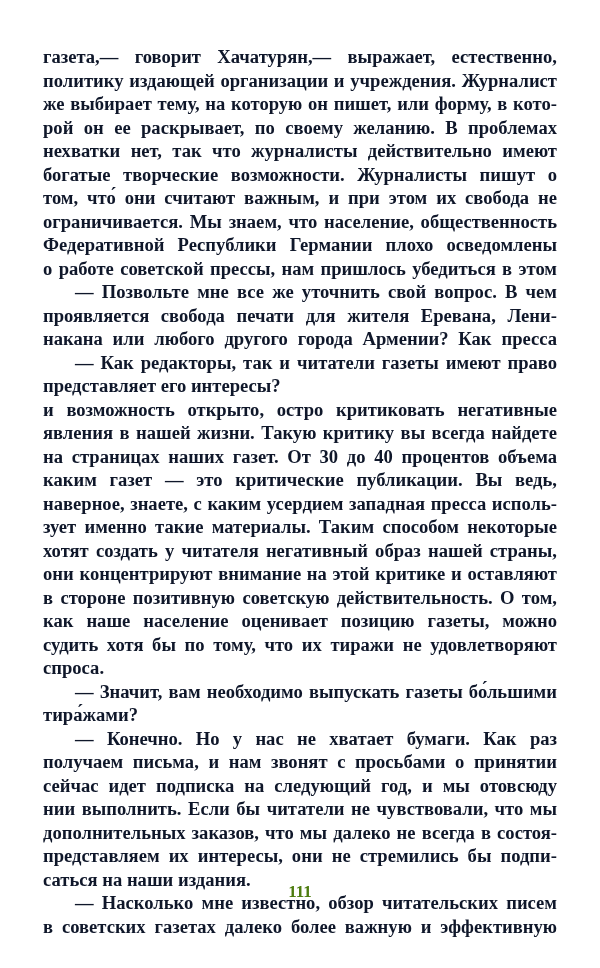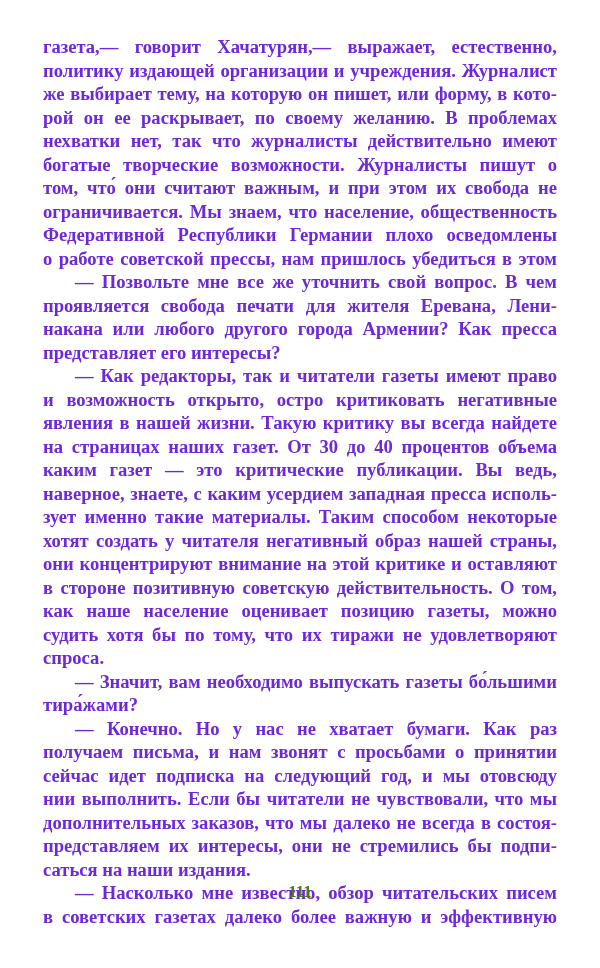--- a/index.html
+++ b/index.html
@@ -1,25 +1,25 @@
 <!DOCTYPE html>
 <html><head>
 <meta charset="utf-8">
 <style>
   html, body { margin: 0; padding: 0; background: #ffffff; }
   body { width: 600px; height: 968px; position: relative; overflow: hidden; }
   .page {
     position: absolute;
     left: 43px;
-    top: 35px;
+    top: 45px;
     width: 514px;
     font-family: "Liberation Serif", serif;
     font-size: 18.6px;
     line-height: 23.5px;
-    color: #6d28d9;
+    color: #0f172a;
     font-weight: bold;
   }
   .line {
     display: block;
     height: 23.5px;
     white-space: nowrap;
     text-align: justify;
     text-align-last: justify;
     overflow: hidden;
   }
@@ -46,22 +46,22 @@
     <span class="line">рой он ее раскрывает, по своему желанию. В проблемах</span>
     <span class="line">нехватки нет, так что журналисты действительно имеют</span>
     <span class="line">богатые творческие возможности. Журналисты пишут о</span>
     <span class="line">том, что́ они считают важным, и при этом их свобода не</span>
     <span class="line">ограничивается. Мы знаем, что население, общественность</span>
     <span class="line">Федеративной Республики Германии плохо осведомлены</span>
     <span class="line">о работе советской прессы, нам пришлось убедиться в этом</span>
     <span class="line indent">— Позвольте мне все же уточнить свой вопрос. В чем</span>
     <span class="line">проявляется свобода печати для жителя Еревана, Лени-</span>
     <span class="line">накана или любого другого города Армении? Как пресса</span>
+    <span class="line indent">— Как редакторы, так и читатели газеты имеют право</span>
     <span class="line last">представляет его интересы?</span>
-    <span class="line indent">— Как редакторы, так и читатели газеты имеют право</span>
     <span class="line">и возможность открыто, остро критиковать негативные</span>
     <span class="line">явления в нашей жизни. Такую критику вы всегда найдете</span>
     <span class="line">на страницах наших газет. От 30 до 40 процентов объема</span>
     <span class="line">каким газет — это критические публикации. Вы ведь,</span>
     <span class="line">наверное, знаете, с каким усердием западная пресса исполь-</span>
     <span class="line">зует именно такие материалы. Таким способом некоторые</span>
     <span class="line">хотят создать у читателя негативный образ нашей страны,</span>
     <span class="line">они концентрируют внимание на этой критике и оставляют</span>
     <span class="line">в стороне позитивную советскую действительность. О том,</span>
     <span class="line">как наше население оценивает позицию газеты, можно</span>

